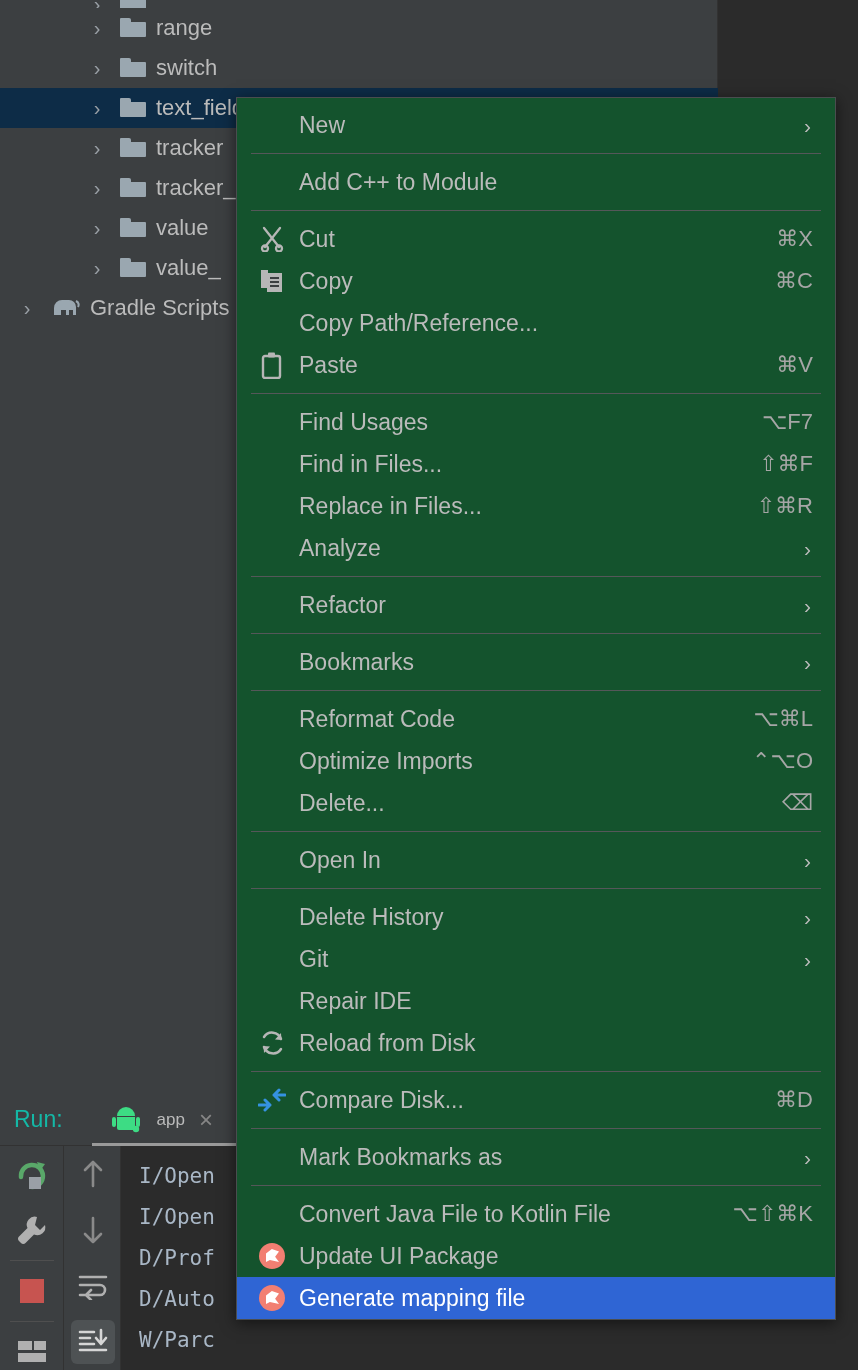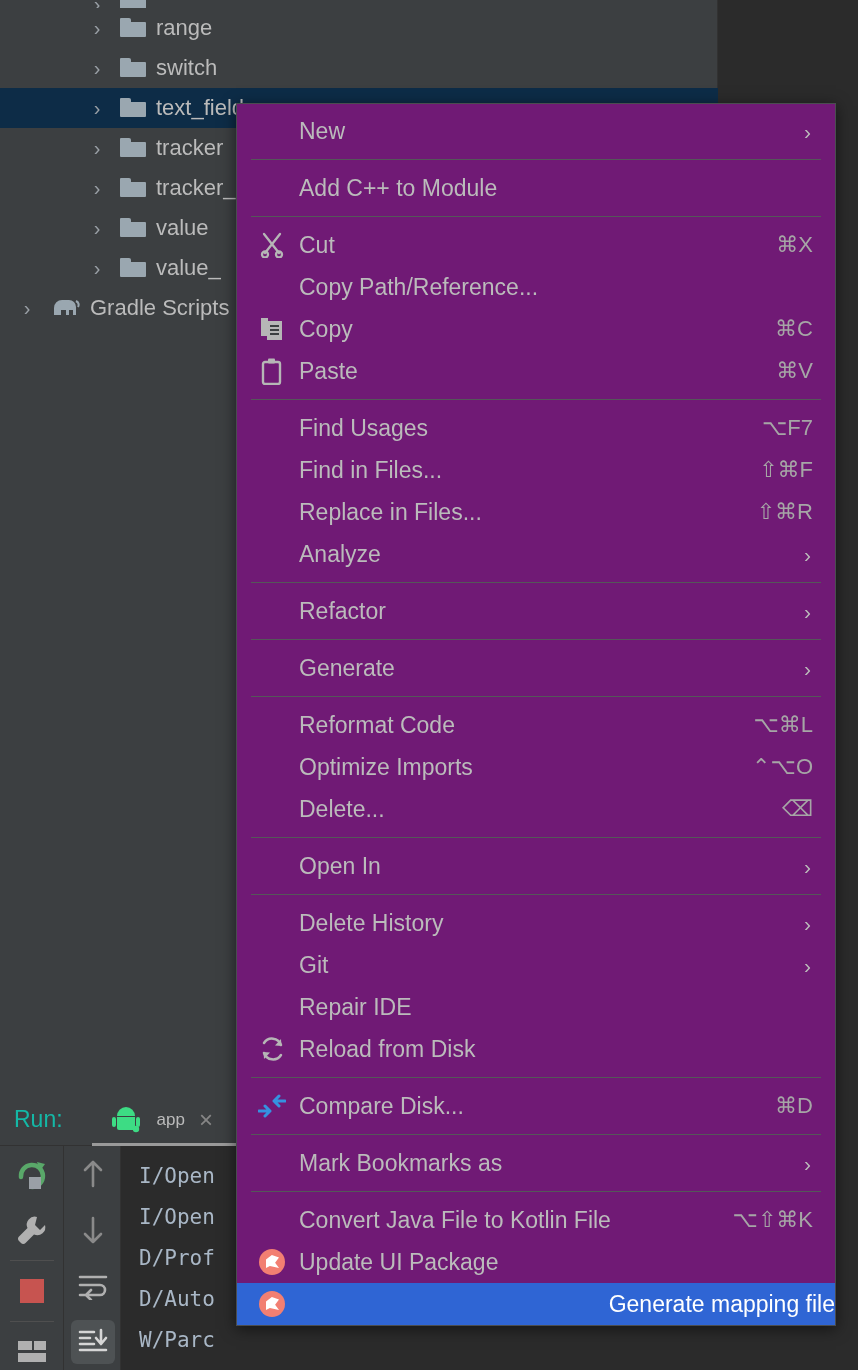--- a/index.html
+++ b/index.html
@@ -98,30 +98,30 @@
   }
   .tool-btn.b { width: 56px; }
   .tool-sep { width: 44px; height: 1px; background: #4f4f4f; margin: 2px auto; }
   .tool-active {
     width: 44px; height: 44px; border-radius: 6px; background: #4e5254;
     display: flex; align-items: center; justify-content: center;
   }
 
   
   .ctx-menu {
-    position: absolute; left: 236px; top: 103px; width: 600px;
-    background: #701a75;
+    position: absolute; left: 236px; top: 97px; width: 600px;
+    background: #14532d;
     border: 1px solid #4a4d4f;
     box-shadow: 0 3px 14px rgba(0,0,0,0.55);
   }
   .ctx-item {
     position: relative; height: 42px; display: flex; align-items: center;
     color: #bbbbbb; font-size: 23px; white-space: nowrap;
   }
-  .ctx-item.selected { background: #2f65d4; color: #ffffff; justify-content: space-between; }
+  .ctx-item.selected { background: #2f65d4; color: #ffffff; }
   .ctx-icon {
     width: 34px; height: 30px; flex: 0 0 auto; margin-left: 18px;
     display: flex; align-items: center; justify-content: center;
   }
   .ctx-label { margin-left: 10px; }
   .ctx-item.noicon .ctx-label { margin-left: 62px; }
   .ctx-shortcut {
     position: absolute; right: 22px; color: #a6a6a6; font-size: 22px;
   }
   .ctx-arrow {
@@ -299,34 +299,34 @@
         <span class="ctx-icon">
           <svg width="24" height="26" viewBox="0 0 24 26">
             <path d="M4 2 L19 21 M20 2 L5 21" fill="none" stroke="#b6b6b6" stroke-width="2.3" stroke-linecap="round"></path>
             <circle cx="5" cy="22.5" r="3" fill="none" stroke="#b6b6b6" stroke-width="2.3"></circle>
             <circle cx="19" cy="22.5" r="3" fill="none" stroke="#b6b6b6" stroke-width="2.3"></circle>
           </svg>
         </span>
         <span class="ctx-label">Cut</span>
         <span class="ctx-shortcut">⌘X</span>
       </div>
-      <div class="ctx-item noicon">
-        <span class="ctx-label">Copy Path/Reference...</span>
-      </div>
       <div class="ctx-item">
         <span class="ctx-icon">
           <svg width="24" height="26" viewBox="0 0 24 26">
             <rect x="1" y="2" width="7" height="18" fill="#b6b6b6"></rect>
             <rect x="7" y="5" width="15" height="19" fill="#b6b6b6"></rect>
             <path d="M10 10 H19 M10 14 H19 M10 18 H19" stroke="#3c3f41" stroke-width="1.8"></path>
           </svg>
         </span>
         <span class="ctx-label">Copy</span>
         <span class="ctx-shortcut">⌘C</span>
       </div>
+      <div class="ctx-item noicon">
+        <span class="ctx-label">Copy Path/Reference...</span>
+      </div>
       <div class="ctx-item">
         <span class="ctx-icon">
           <svg width="22" height="27" viewBox="0 0 22 27">
             <rect x="2" y="4" width="17" height="22" rx="2" fill="none" stroke="#b6b6b6" stroke-width="2.4"></rect>
             <rect x="7" y="0.5" width="7" height="5" rx="1" fill="#b6b6b6"></rect>
           </svg>
         </span>
         <span class="ctx-label">Paste</span>
         <span class="ctx-shortcut">⌘V</span>
       </div>
@@ -347,21 +347,21 @@
         <span class="ctx-label">Analyze</span>
         <span class="ctx-arrow">›</span>
       </div>
       <div class="ctx-sep"></div>
       <div class="ctx-item noicon">
         <span class="ctx-label">Refactor</span>
         <span class="ctx-arrow">›</span>
       </div>
       <div class="ctx-sep"></div>
       <div class="ctx-item noicon">
-        <span class="ctx-label">Generate</span>
+        <span class="ctx-label">Bookmarks</span>
         <span class="ctx-arrow">›</span>
       </div>
       <div class="ctx-sep"></div>
       <div class="ctx-item noicon">
         <span class="ctx-label">Reformat Code</span>
         <span class="ctx-shortcut">⌥⌘L</span>
       </div>
       <div class="ctx-item noicon">
         <span class="ctx-label">Optimize Imports</span>
         <span class="ctx-shortcut">⌃⌥O</span>

